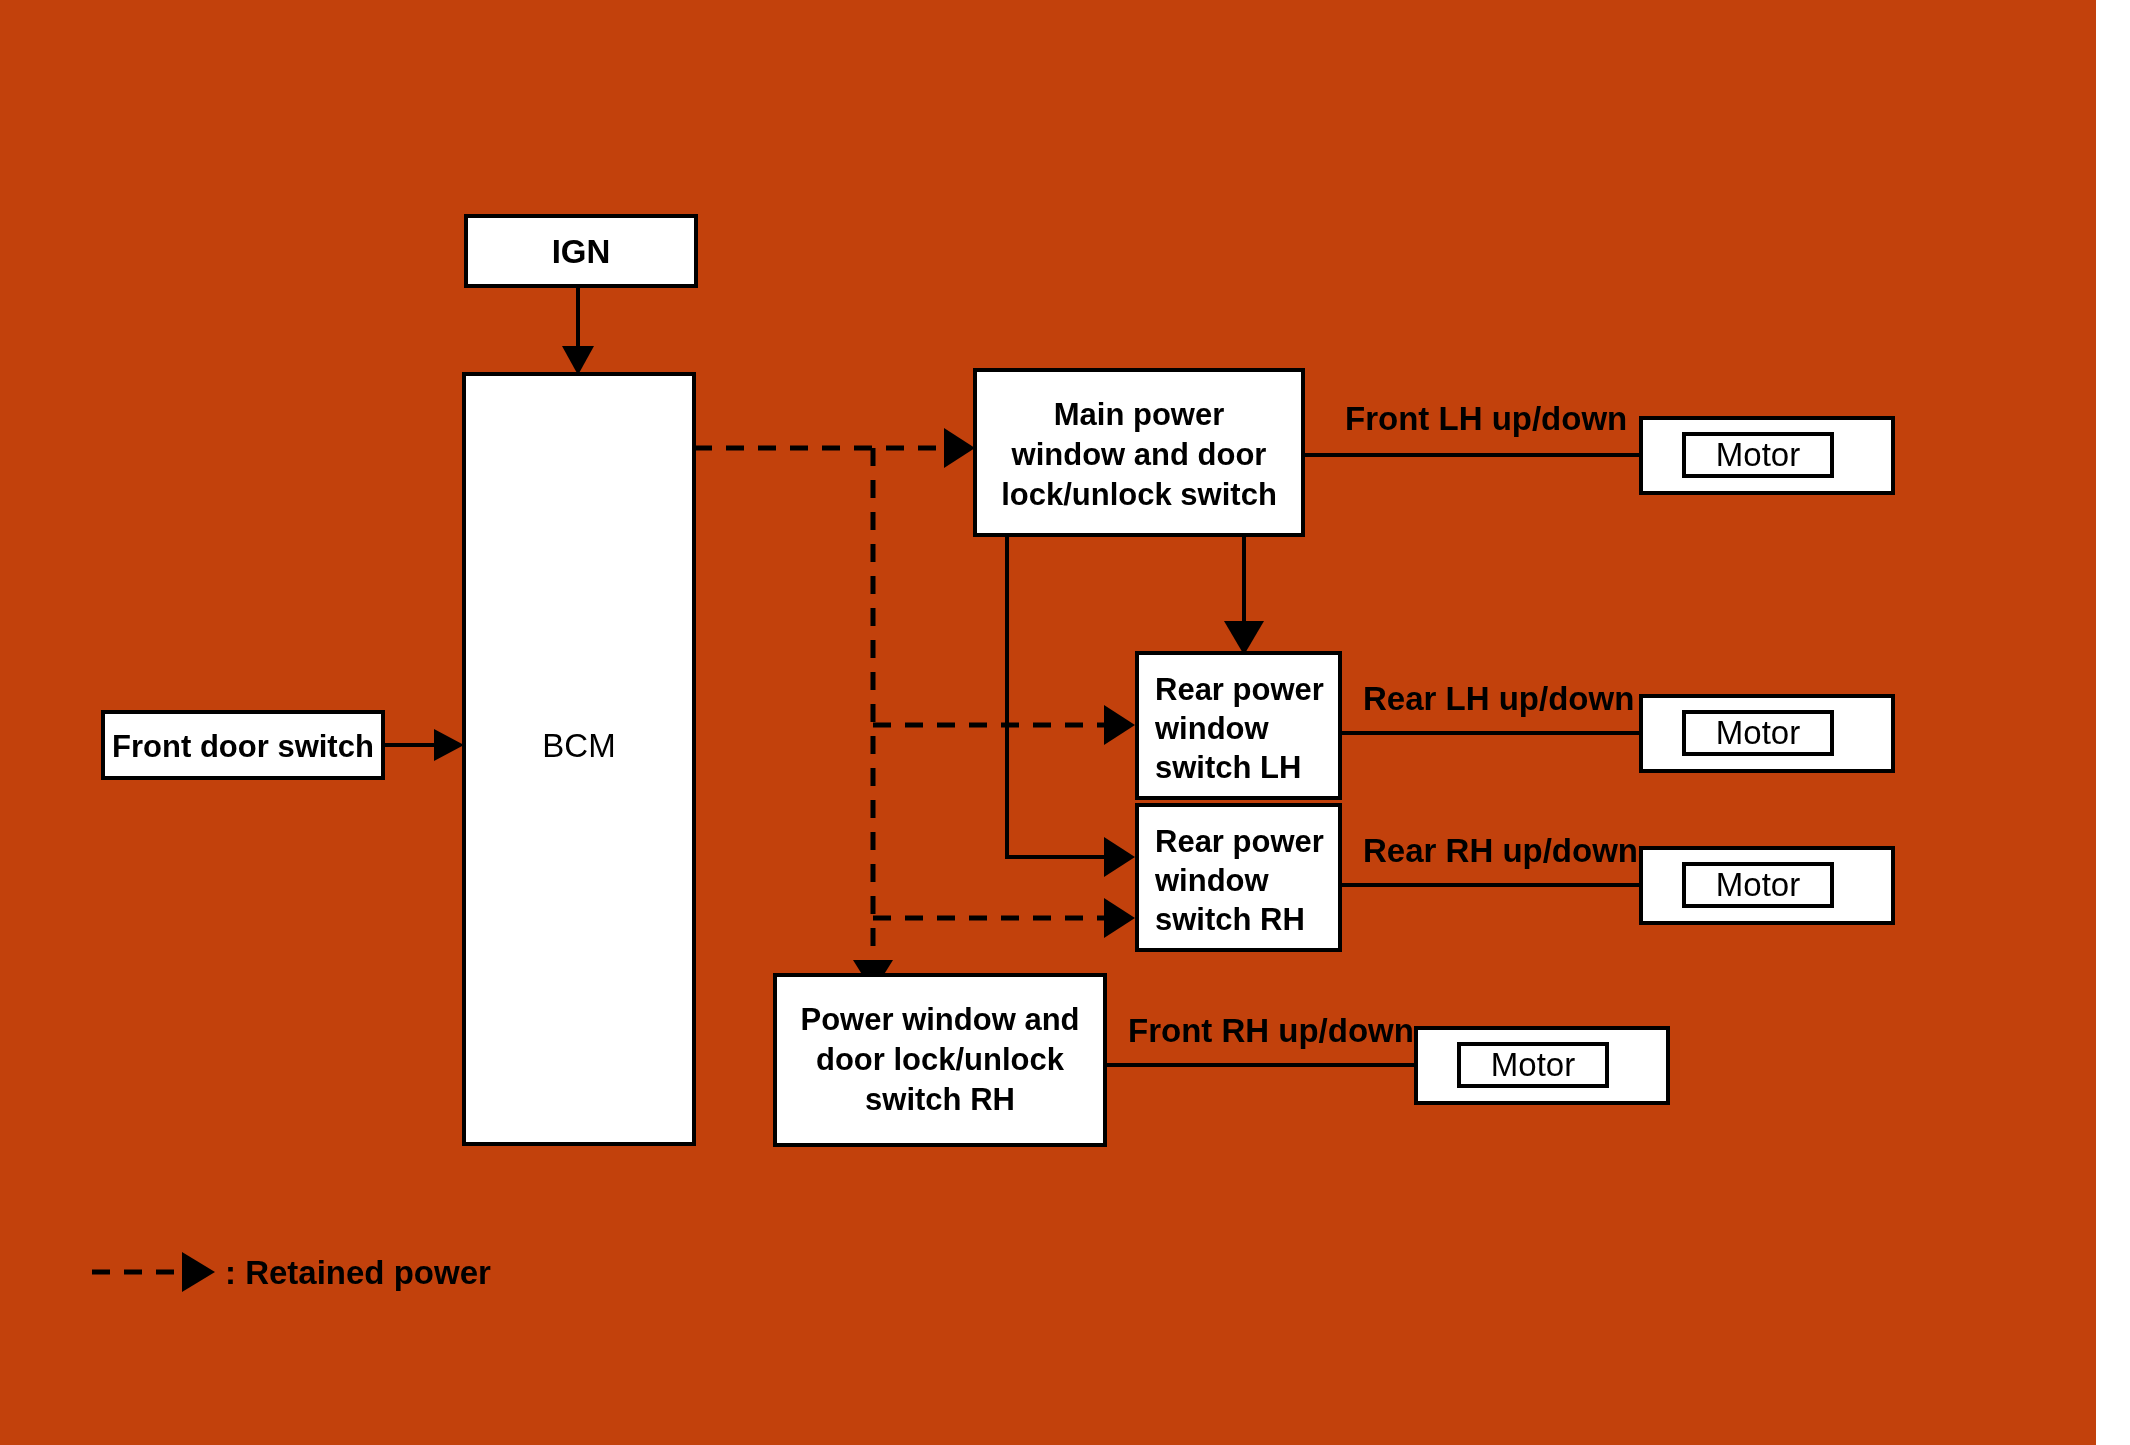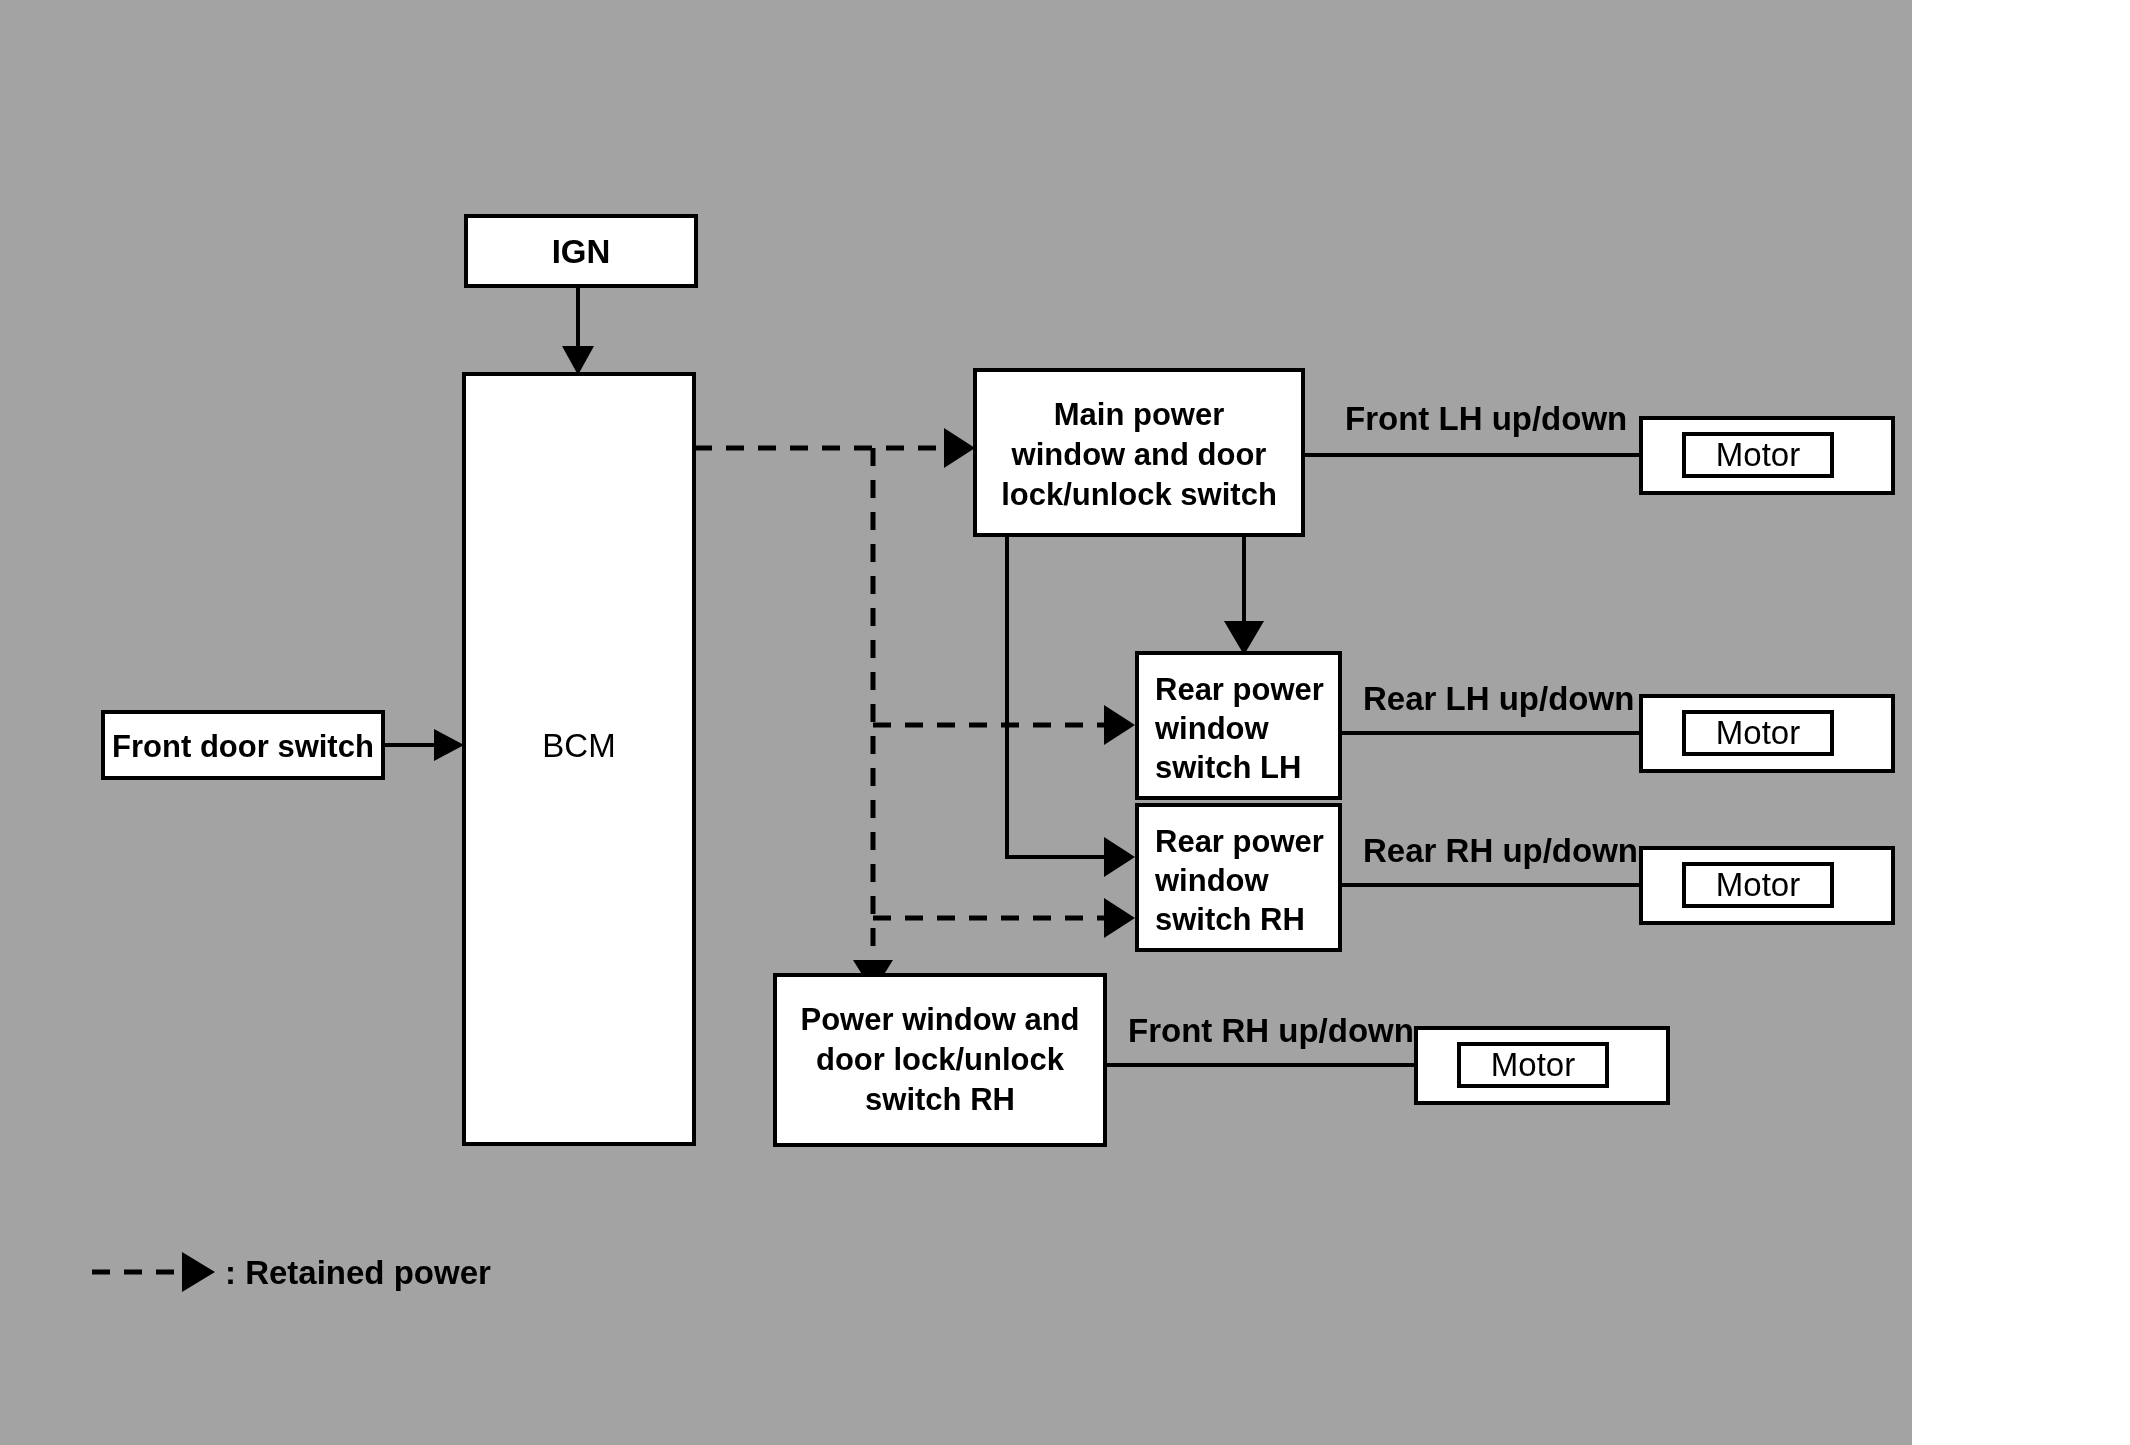--- a/index.html
+++ b/index.html
@@ -8,23 +8,23 @@
     background: #ffffff;
   }
   body {
     width: 2130px;
     height: 1445px;
     font-family: "Liberation Sans", sans-serif;
     overflow: hidden;
   }
   #diagram-root {
     position: relative;
-    width: 1912px;
+    width: 2096px;
     height: 1445px;
-    background: #a3a3a3;
+    background: #c2410c;
   }
   svg#diagram {
     display: block;
     width: 2130px;
     height: 1445px;
   }
   .box {
     fill: #ffffff;
     stroke: #000000;
     stroke-width: 4;

